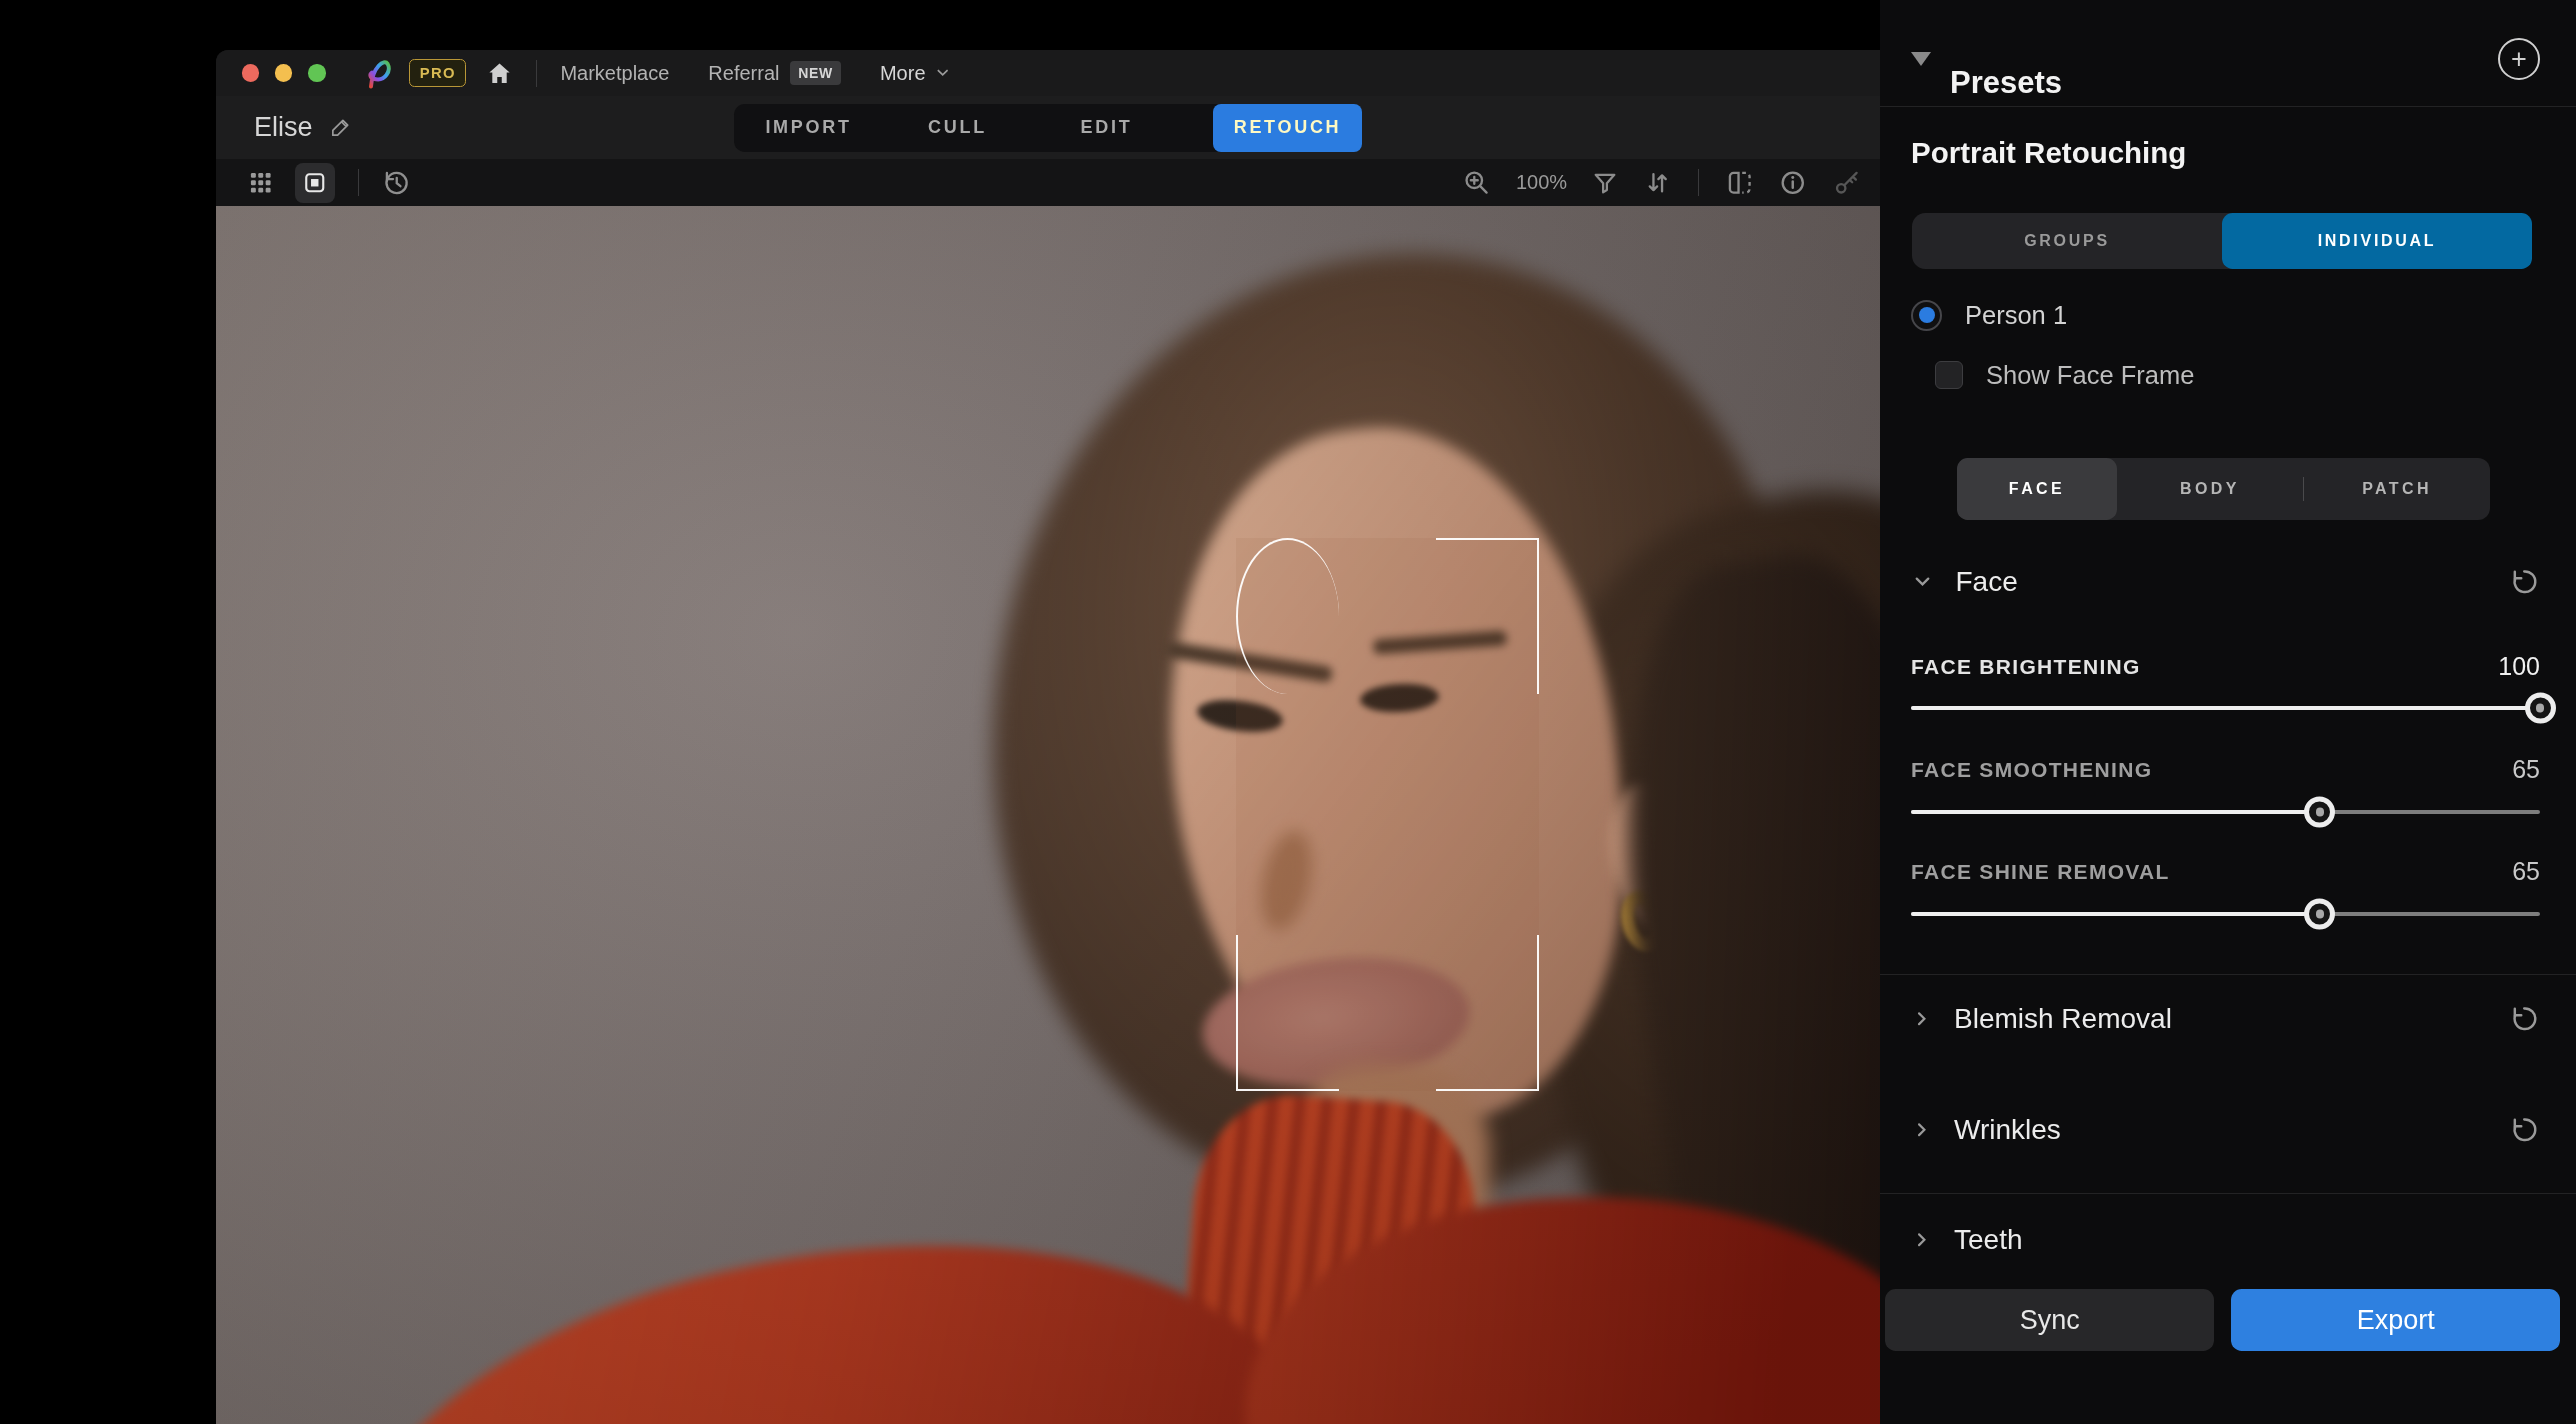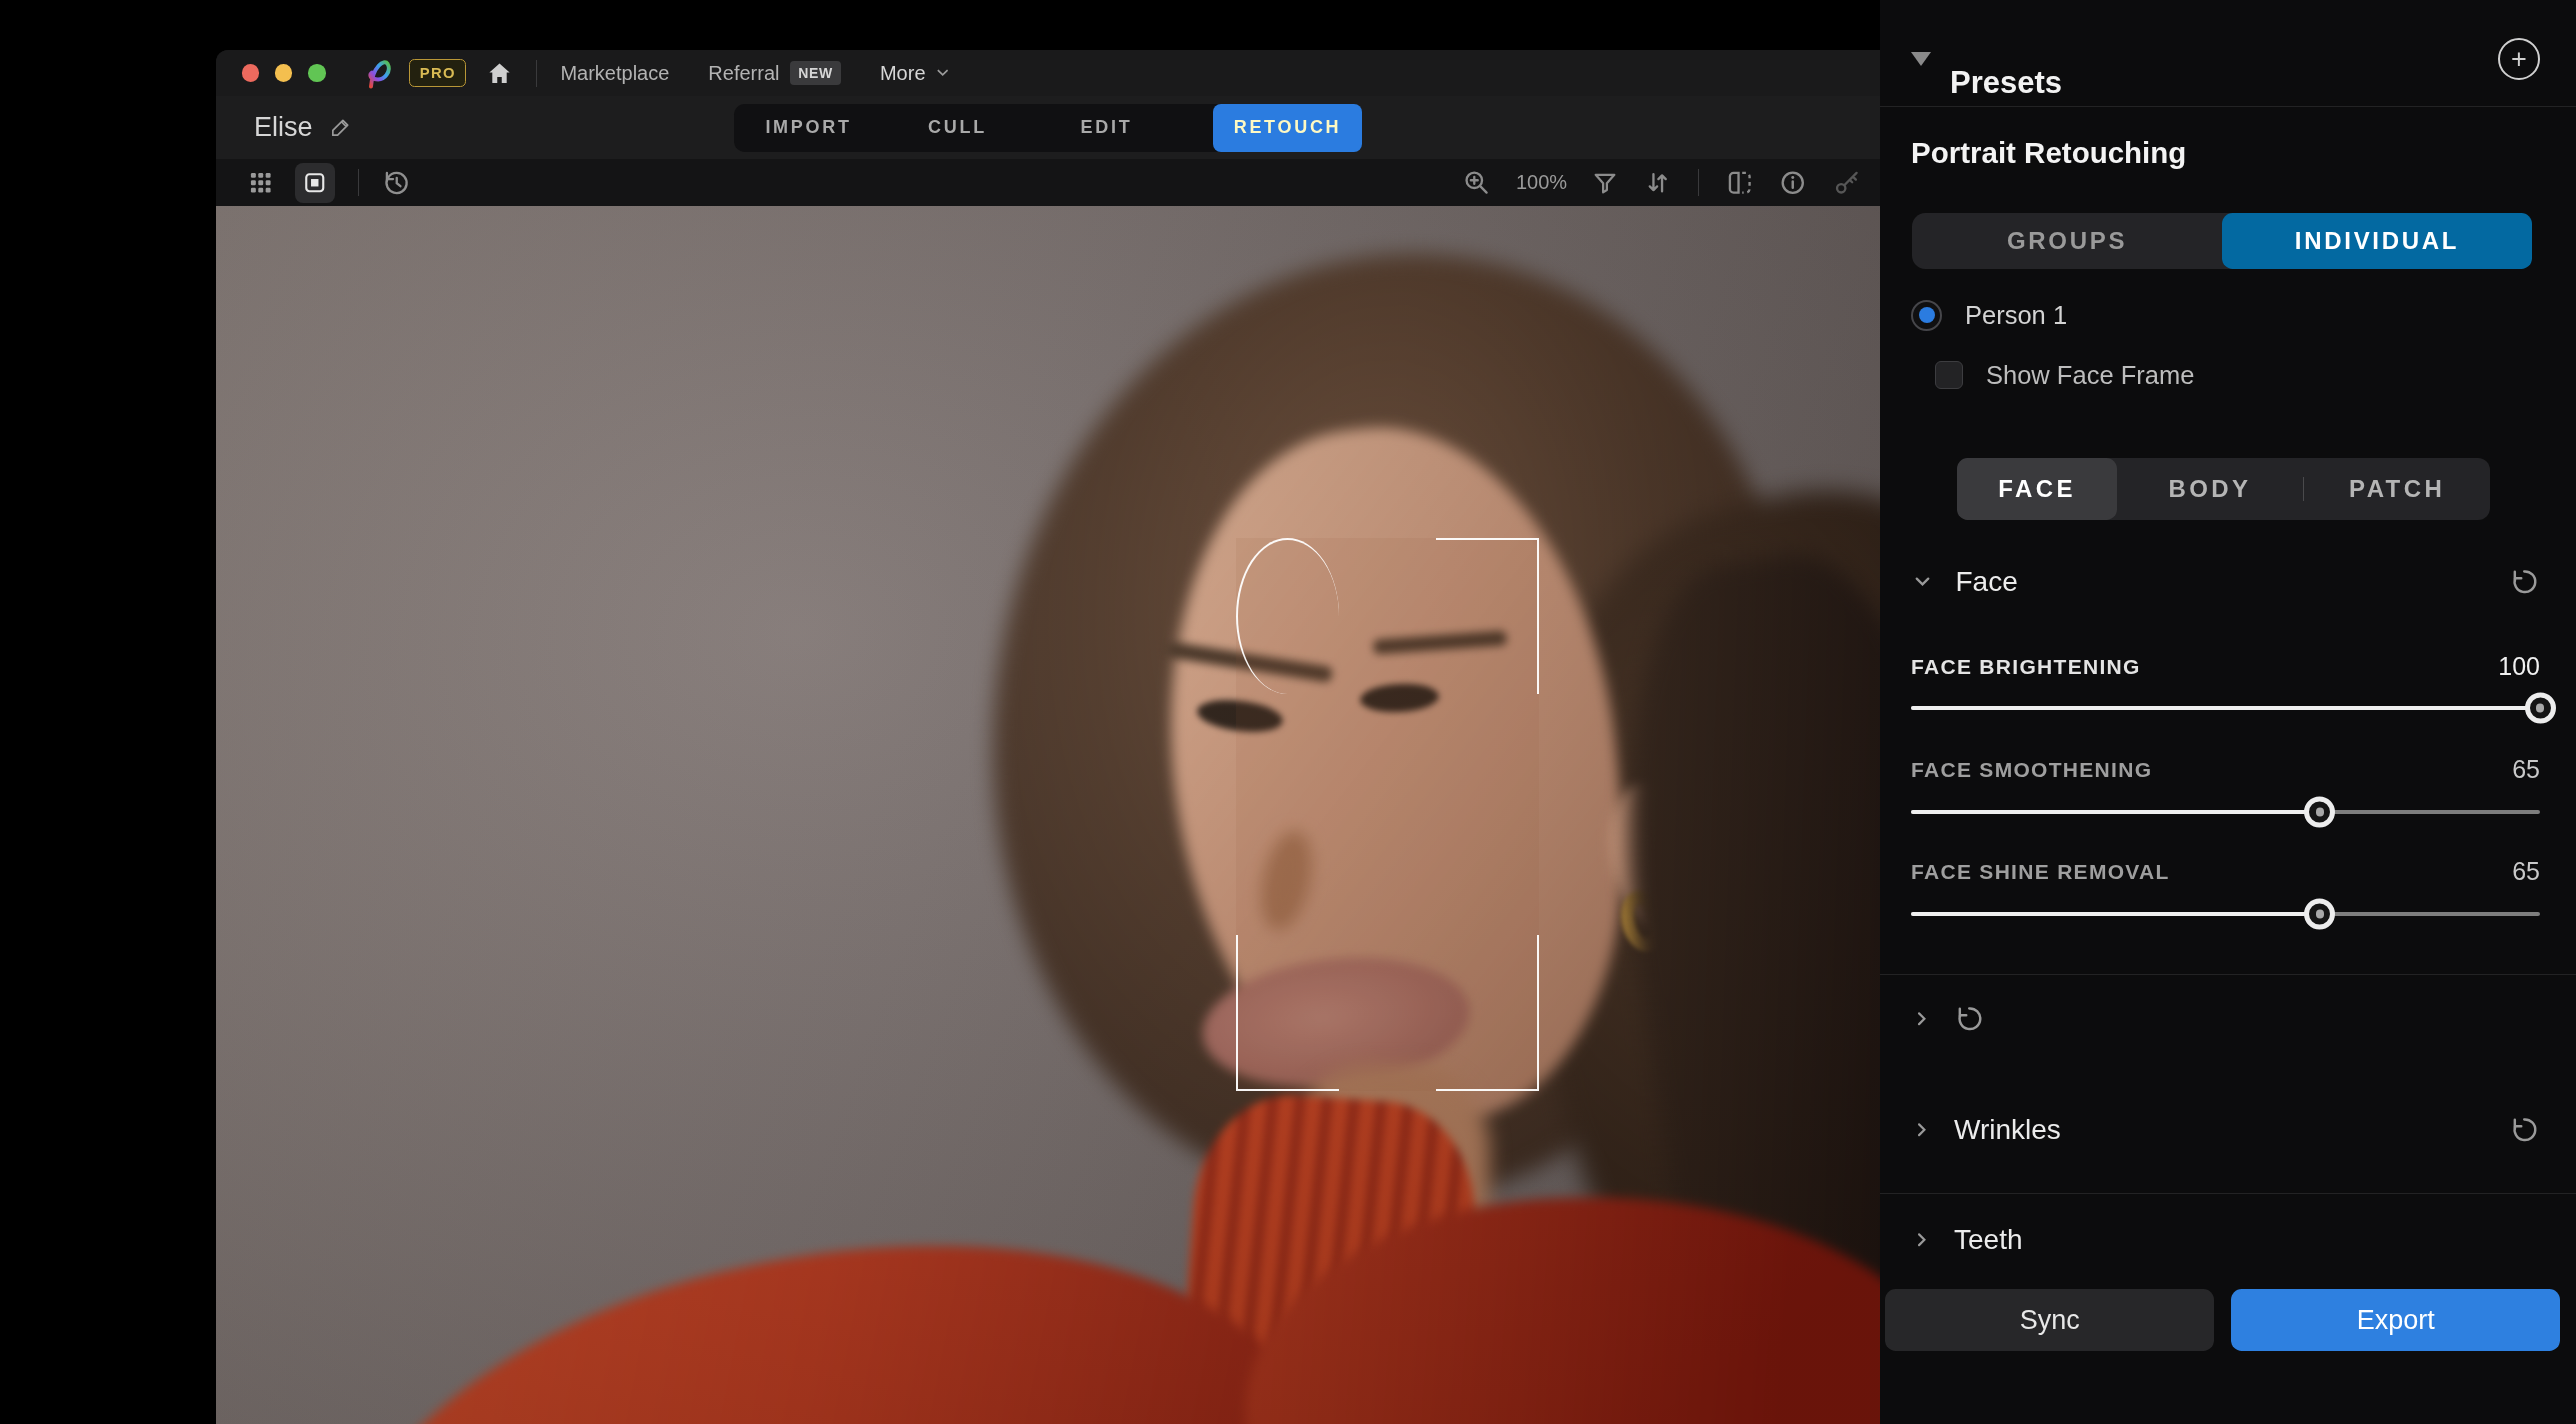--- a/index.html
+++ b/index.html
@@ -104,21 +104,21 @@
   .presets-title{font-size:31px;font-weight:600;color:#f2f2f2;flex:1;margin-top:48px;}
   .tri-down{width:0;height:0;border-left:10.7px solid transparent;border-right:10.7px solid transparent;
             border-top:14.8px solid #8a8a8a;}
   .plus-circle{width:38px;height:38px;border-radius:50%;border:2px solid #cfcfcf;color:#cfcfcf;
                display:flex;align-items:center;justify-content:center;font-size:27px;font-weight:300;line-height:1;}
   .p-divider{position:absolute;left:0;right:0;height:1.3px;background:#232324;}
   .d1{top:106px;} .d2{top:974px;} .d3{top:1193px;}
   .preset-name{top:129px;height:47px;font-size:29.5px;font-weight:700;color:#f4f4f4;}
   .seg{position:absolute;background:#242427;border-radius:13.4px;display:flex;}
   .seg-mode{left:32px;right:44px;top:213px;height:56px;}
-  .seg-item{flex:1;display:flex;align-items:center;justify-content:center;font-size:24px;
+  .seg-item{flex:1;display:flex;align-items:center;justify-content:center;font-size:16px;
             letter-spacing:2.7px;font-weight:600;color:#9a9a9a;border-radius:10.7px;}
   .seg-item.active{background:#0369a1;color:#fff;}
   .person-row{top:294px;height:42px;gap:23px;}
   .radio{width:27px;height:27px;border-radius:50%;border:2px solid #46464a;background:#101011;
          display:flex;align-items:center;justify-content:center;}
   .radio .dot{width:16px;height:16px;border-radius:50%;background:#2b7ce0;}
   .p-label{font-size:25.5px;color:#d4d4d4;}
   .ff-row{top:354px;height:42px;gap:23px;padding-left:24px;}
   .checkbox{width:28px;height:28px;border-radius:6px;background:#232325;border:1.3px solid #3d3d40;box-sizing:border-box;}
   .p-label.muted{color:#bdbdbd;}
@@ -374,20 +374,21 @@
     </div>
 
     <div class="p-divider d2"></div>
 
     <div class="p-row sec-hdr collapse-row cr0">
       <span class="chev-icon">
         <svg width="21.5" height="21.5" viewBox="0 0 24 24">
             <path d="M9 6 L15 12 L9 18" fill="none" stroke="currentColor" stroke-width="2.4" stroke-linecap="round"></path>
           </svg>
       </span>
+      <span class="title">Blemish Removal</span>
       <span class="reset">
         <svg width="31" height="31" viewBox="0 0 24 24">
             <path d="M4.5 4.5 v5 h5" fill="none" stroke="currentColor" stroke-width="1.9" stroke-linecap="round"></path>
             <path d="M4.8 9.5 A 8 8 0 1 0 11.8 4.2" fill="none" stroke="currentColor" stroke-width="1.9" stroke-linecap="round"></path>
           </svg>
       </span>
     </div>
 
     <div class="p-row sec-hdr collapse-row cr1">
       <span class="chev-icon">

